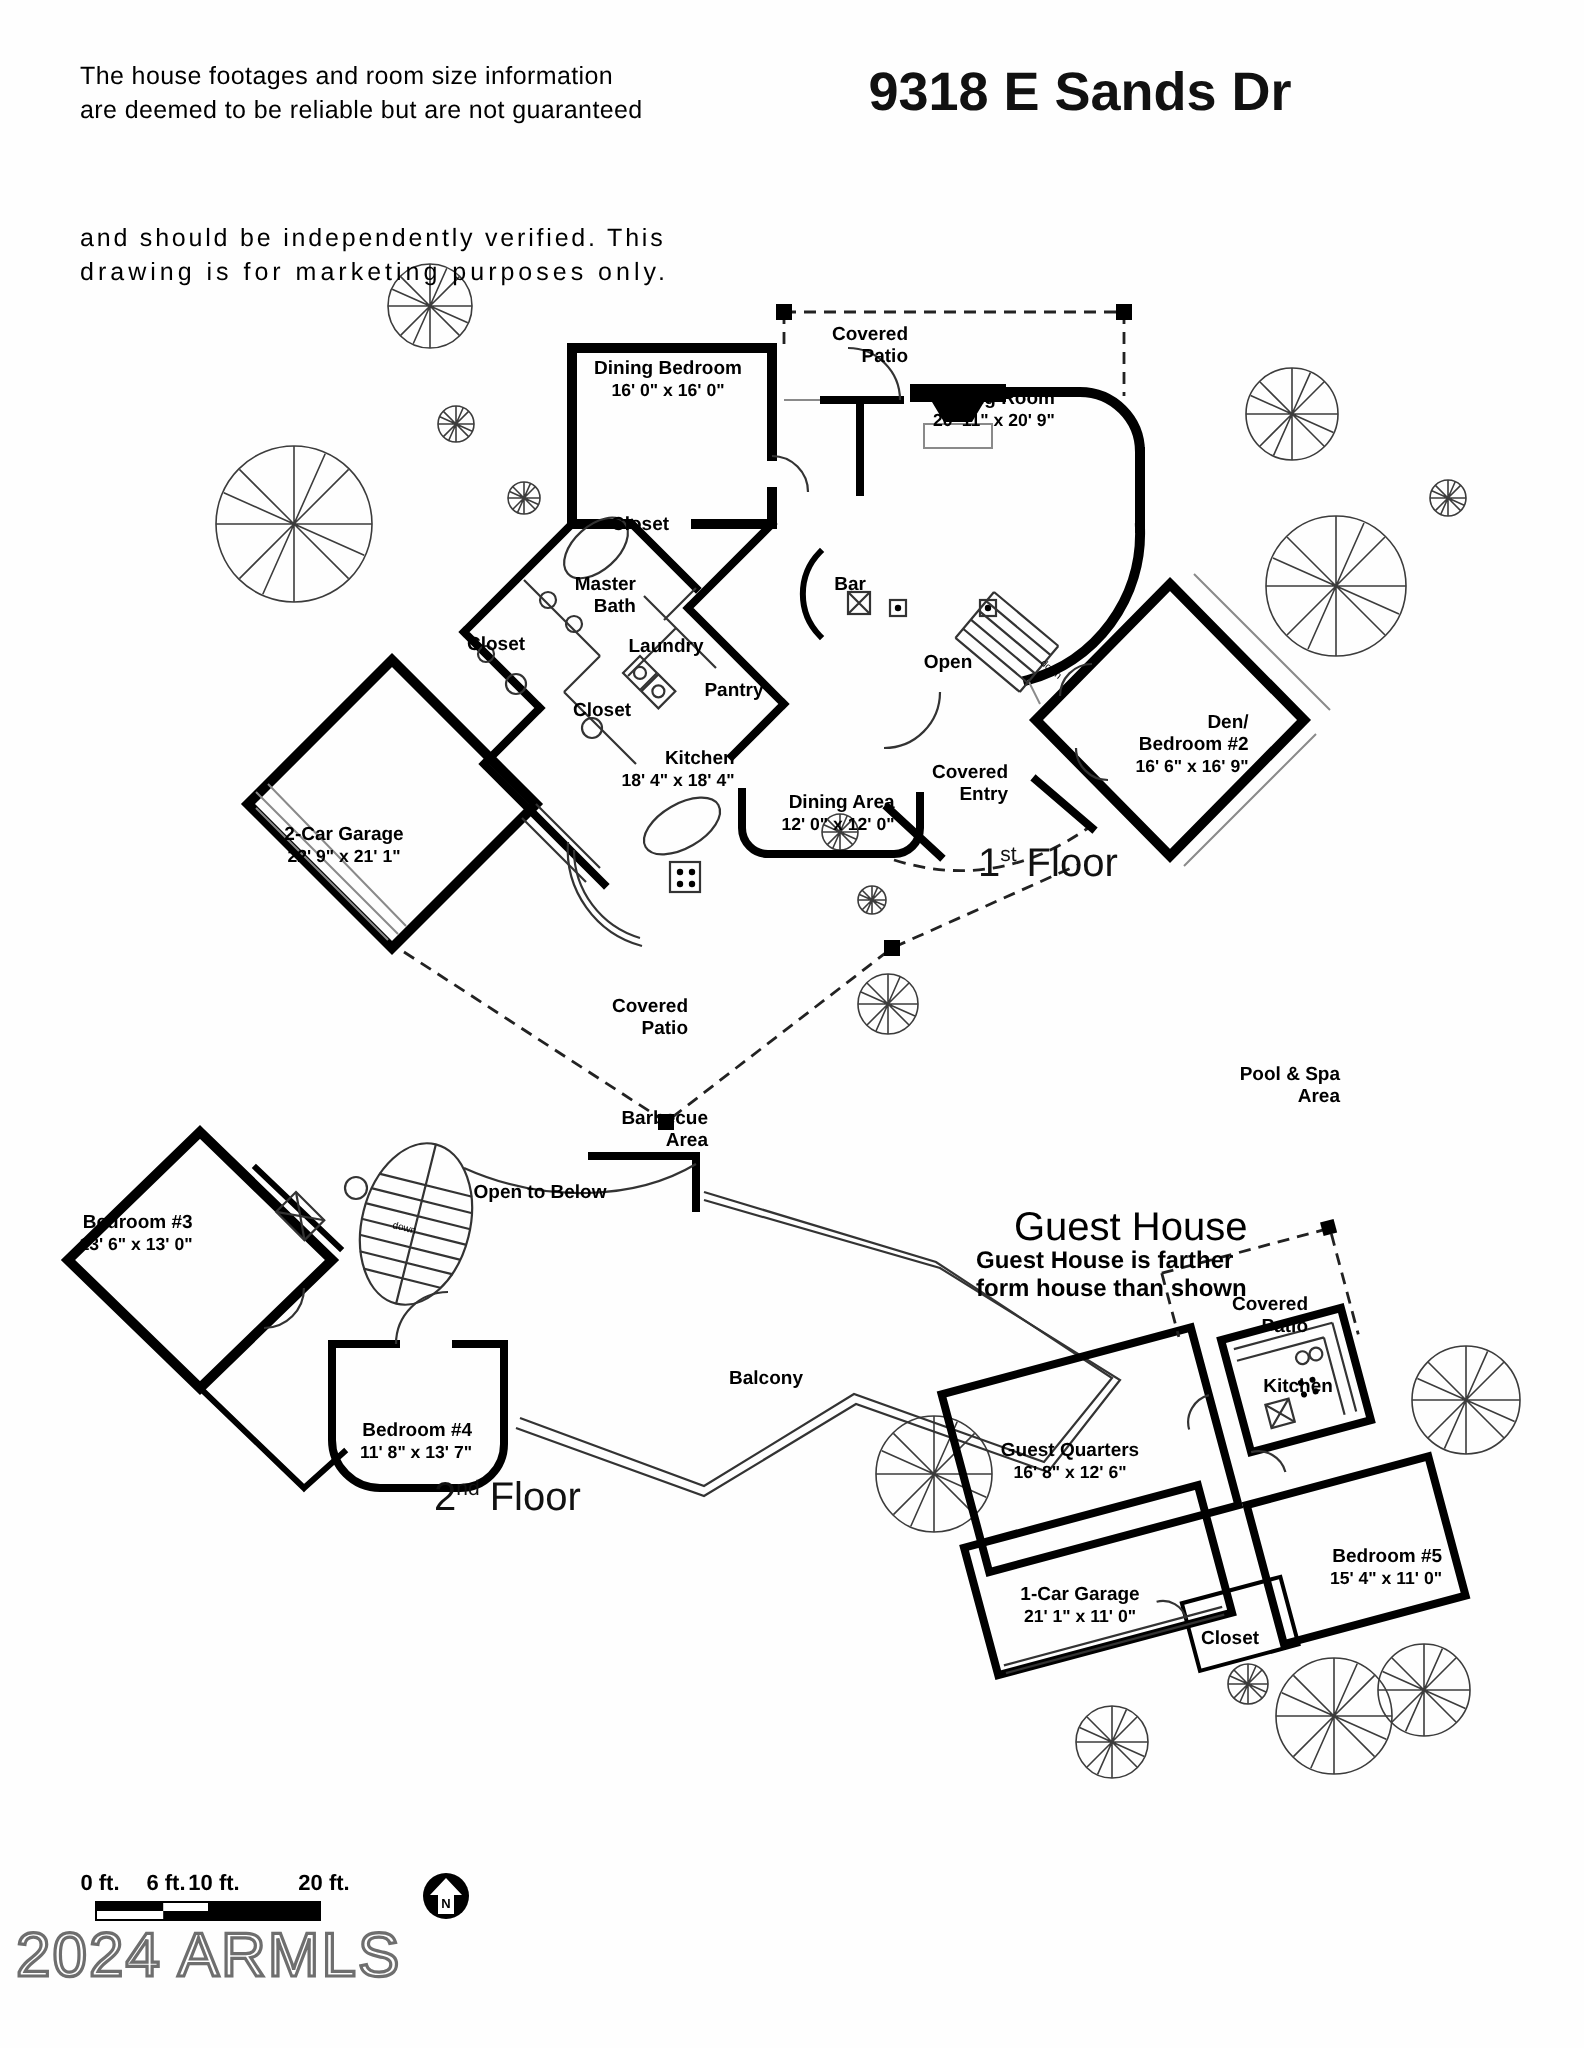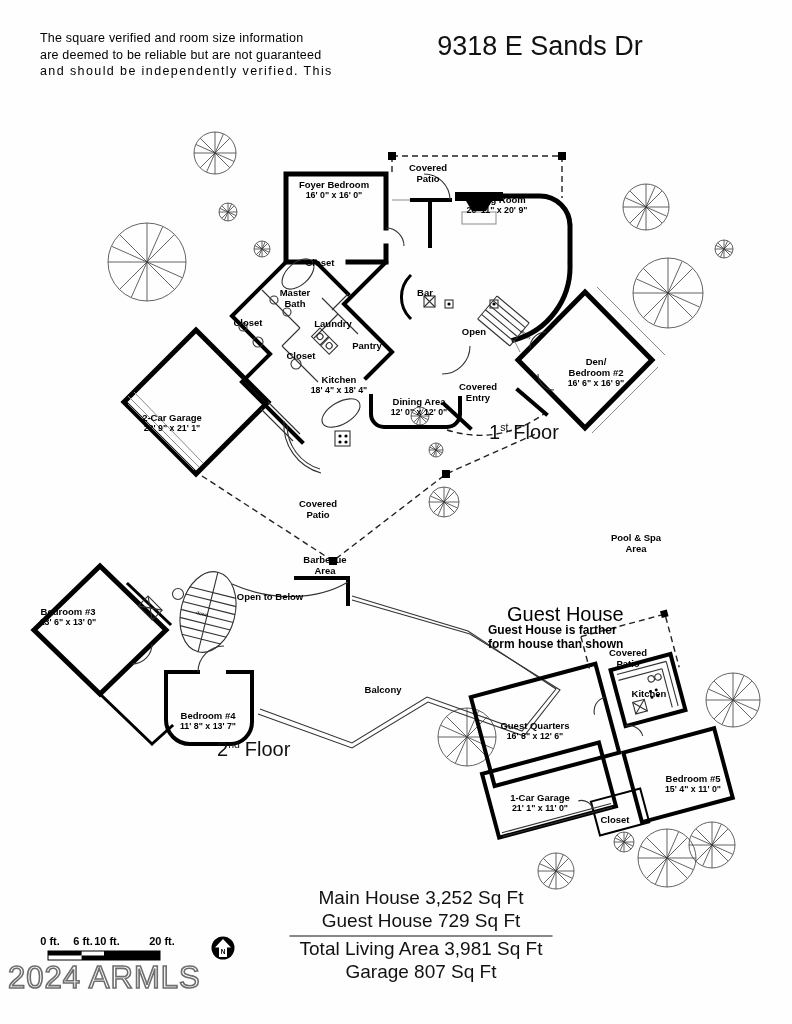--- a/index.html
+++ b/index.html
@@ -6,29 +6,29 @@
   html,body { background:#ffffff; }
   .page {
     position:relative; width:792px; height:1024px; background:#fefefe;
     font-family:"Liberation Sans", sans-serif; color:#111; overflow:hidden;
   }
   .plan-svg { position:absolute; left:0; top:0; }
   .disclaimer {
     position:absolute; left:40px; top:30px; font-size:12.5px; line-height:16.5px;
     color:#000; letter-spacing:0.2px;
   }
-  .disclaimer .dl:nth-child(3){ letter-spacing:1.4px; }
+  .disclaimer .dl:nth-child(3){ letter-spacing:1.4px;margin-top:48px; }
   .disclaimer .dl:nth-child(4){ letter-spacing:2.0px; }
   .page-title {
     position:absolute; left:540px; top:31px; transform:translateX(-50%);
-    font-size:27px; font-weight:400; color:#111; white-space:nowrap;
+    font-size:27px; font-weight:700; color:#111; white-space:nowrap;
   }
   .lbl { position:absolute; transform:translateX(-50%); text-align:center;
          font-size:9.5px; line-height:11px; font-weight:700; color:#000; }
-  .lbl .n { white-space:nowrap; }
+  .lbl .n { white-space:nowrap;text-align:right; }
   .lbl.wrap .n { white-space:normal; }
   .lbl .d { font-size:8.8px; font-weight:700; white-space:nowrap; }
   .floor-lbl { position:absolute; font-size:20px; color:#111; white-space:nowrap; }
   .floor-lbl sup { font-size:10.5px; }
   .floor-lbl .fw { margin-left:5px; }
   .gh-title { position:absolute; left:507px; top:603px; font-size:20px; color:#000; white-space:nowrap; }
   .gh-note  { position:absolute; left:488px; top:624px; font-size:12px; font-weight:700;
               line-height:13.5px; color:#000; white-space:nowrap; }
   .totals { position:absolute; left:421px; top:887px; transform:translateX(-50%);
             text-align:center; font-size:19px; line-height:22.5px; color:#111; white-space:nowrap; }
@@ -209,29 +209,30 @@
     <g>
       <circle cx="223" cy="948" r="11.5" class="blk"></circle>
       <polygon points="223,939 231,947.5 227,947.5 227,957 219,957 219,947.5 215,947.5" fill="#fff"></polygon>
       <text x="223" y="954" font-size="6.5" font-weight="700" text-anchor="middle" fill="#000">N</text>
     </g>
 
     <text x="8" y="988" font-size="31" letter-spacing="1" fill="#ffffff" stroke="#6e6e6e" stroke-width="1.6">2024 ARMLS</text>
   </svg>
 
   <div class="disclaimer">
-    <div class="dl">The square verified and room size information</div>
+    <div class="dl">The house footages and room size information</div>
     <div class="dl">are deemed to be reliable but are not guaranteed</div>
     <div class="dl">and should be independently verified. This</div>
+    <div class="dl">drawing is for marketing purposes only.</div>
   </div>
 
   <div class="page-title">9318 E Sands Dr</div>
 
   <div class="lbl" style="left:334px;top:179px">
-    <div class="n">Foyer Bedroom</div>
+    <div class="n">Dining Bedroom</div>
     <div class="d">16' 0" x 16' 0"</div>
   </div>
   <div class="lbl wrap" style="left:428px;top:162px;width:52px">
     <div class="n">Covered Patio</div>
   </div>
   <div class="lbl" style="left:497px;top:194px">
     <div class="n">Living Room</div>
     <div class="d">20' 11" x 20' 9"</div>
   </div>
   <div class="lbl" style="left:320px;top:257px">
@@ -329,20 +330,14 @@
     <div class="d">21' 1" x 11' 0"</div>
   </div>
   <div class="lbl" style="left:615px;top:814px">
     <div class="n">Closet</div>
   </div>
   <div class="lbl" style="left:693px;top:773px">
     <div class="n">Bedroom #5</div>
     <div class="d">15' 4" x 11' 0"</div>
   </div>
 
-  <div class="totals">
-    <div>Main House 3,252 Sq Ft</div>
-    <div>Guest House 729 Sq Ft</div>
-    <div class="tl">Total Living Area 3,981 Sq Ft</div>
-    <div>Garage 807 Sq Ft</div>
-  </div>
 
 </div>
 
 </body></html>

